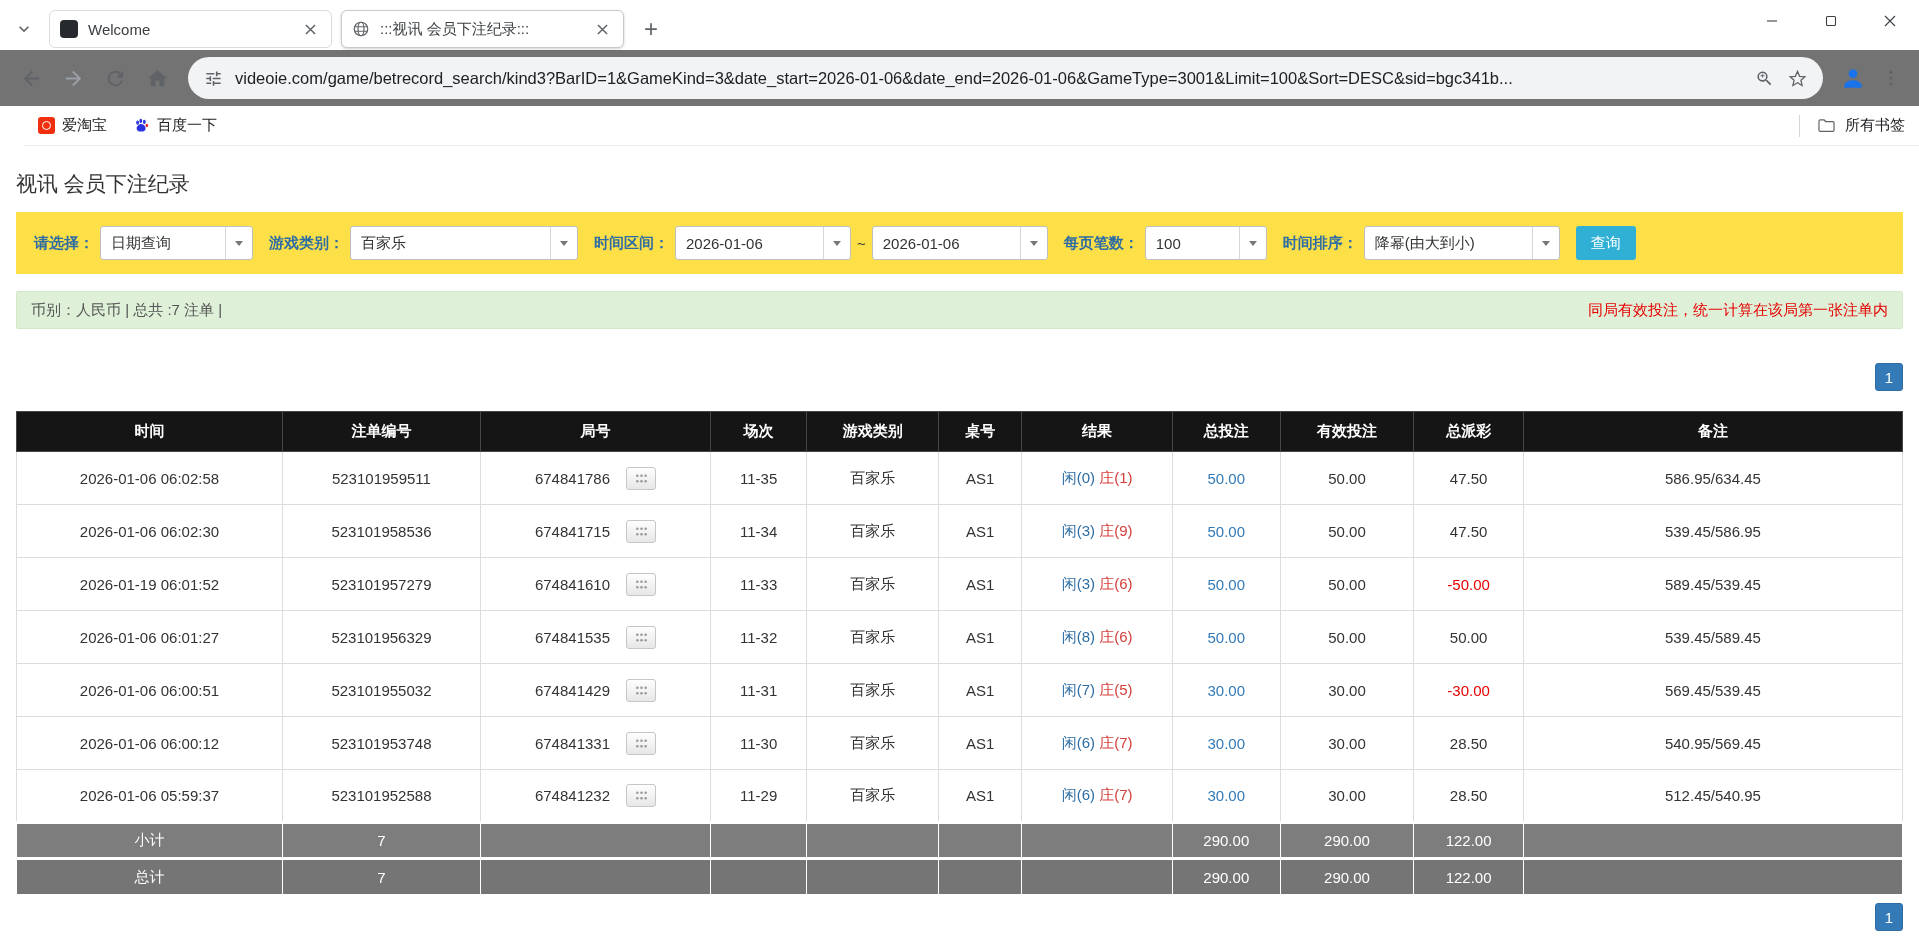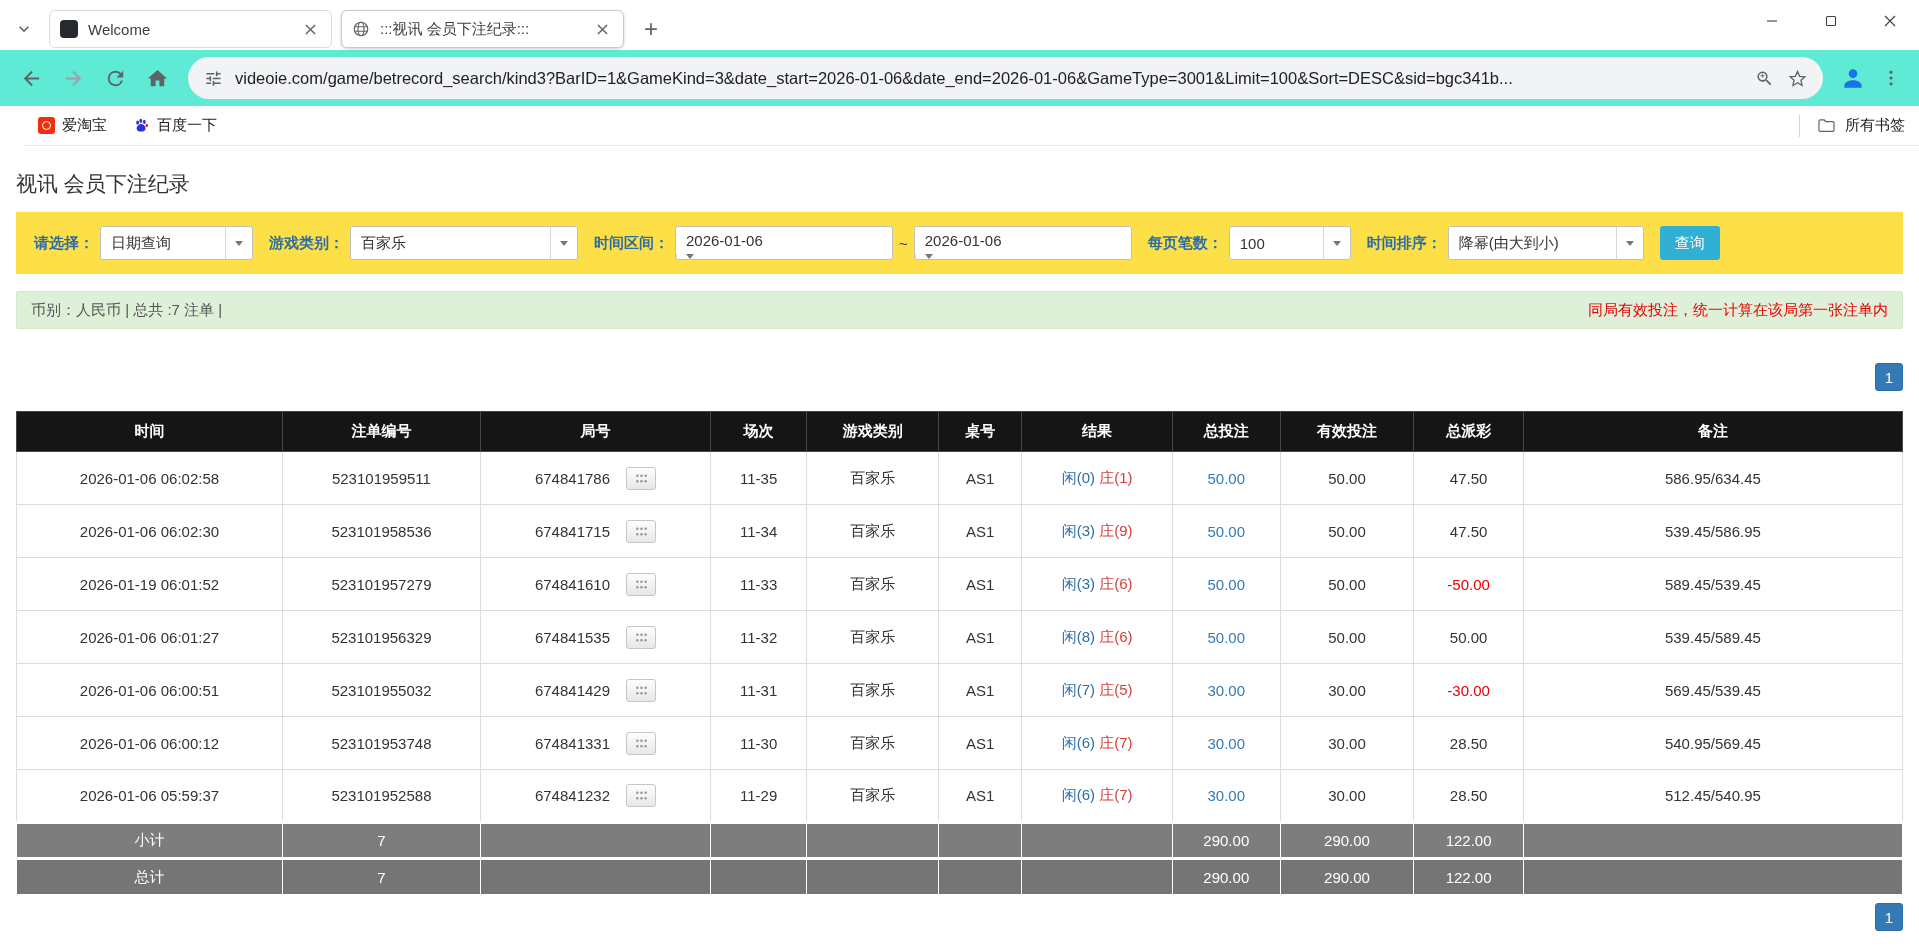--- a/index.html
+++ b/index.html
@@ -27,21 +27,21 @@
   .tab-title { flex:1; white-space:nowrap; overflow:hidden; }
   .tab-close { width:22px; height:22px; margin-left:6px; flex:none; border-radius:50%;
                display:flex; align-items:center; justify-content:center; }
   .tab-close svg { width:11px; height:11px; stroke:#5f6368; stroke-width:1.6; }
   .newtab-btn { width:34px; height:34px; margin-left:10px; border:none; background:none;
                 font-size:24px; color:#5f6368; line-height:1; cursor:pointer; }
   .win-controls { position:absolute; right:0; top:0; display:flex; height:42px; }
   .win-btn { width:59px; height:42px; display:flex; align-items:center; justify-content:center; }
   .win-btn svg { width:12px; height:12px; stroke:#3c4043; stroke-width:1.1; fill:none; }
 
-  .navbar { height:56px; display:flex; align-items:center; padding:0 10px; background:#5eead4; }
+  .navbar { height:56px; display:flex; align-items:center; padding:0 10px; background:#737373; }
   .nav-icon { width:42px; height:42px; border-radius:50%; display:flex; align-items:center;
               justify-content:center; flex:none; }
   .nav-icon svg { width:23px; height:23px; fill:#5f6368; }
   .nav-icon.dim svg { fill:#9aa0a6; }
   .omnibox { flex:1; min-width:0; height:42px; background:#f1f3f4; border-radius:21px;
              display:flex; align-items:center; padding:0 16px; margin:0 10px; }
   .omni-icon { flex:none; display:flex; }
   .omni-icon svg { width:19px; height:19px; fill:#5f6368; }
   .omni-url { flex:1; min-width:0; margin:0 12px; font-size:16.5px; color:#202124;
               white-space:nowrap; overflow:hidden; }
@@ -71,21 +71,21 @@
   .flabel { font-size:15px; font-weight:bold; color:#2e6da4; margin:0 6px 0 16px; white-space:nowrap; }
   .flabel.first { margin-left:0; }
   .combo { height:34px; background:#fff; border:1px solid #c0c0c0; border-radius:3px;
            display:flex; align-items:stretch; cursor:pointer; }
   .combo .cval { display:flex; align-items:center; padding:0 10px; font-size:15px; color:#333;
                  flex:1; white-space:nowrap; overflow:hidden; }
   .combo .carrow { width:27px; border-left:1px solid #d8d8d8; display:flex; align-items:center;
                    justify-content:center; }
   .carrow i { width:0; height:0; border-left:4.5px solid transparent;
               border-right:4.5px solid transparent; border-top:5.5px solid #777; }
-  .w-query { width:153px; } .w-game { width:228px; } .w-date { width:218px;flex-direction:column; }
+  .w-query { width:153px; } .w-game { width:228px; } .w-date { width:176px; }
   .w-pp { width:122px; } .w-sort { width:196px; }
   .tilde { font-size:15px; color:#333; margin:0 6px; }
   .btn-search { height:34px; padding:0 15px; margin-left:16px; background:#31b0d5; color:#fff;
                 border:none; border-radius:3px; font-size:15px; cursor:pointer; }
 
   .infobar { margin-top:17px; background:#dff0d8; border:1px solid #d6e9c6; border-radius:2px;
              height:38px; display:flex; align-items:center; justify-content:space-between;
              padding:0 14px; font-size:15px; }
   .info-left { color:#555; }
   .info-right { color:#e60000; }

